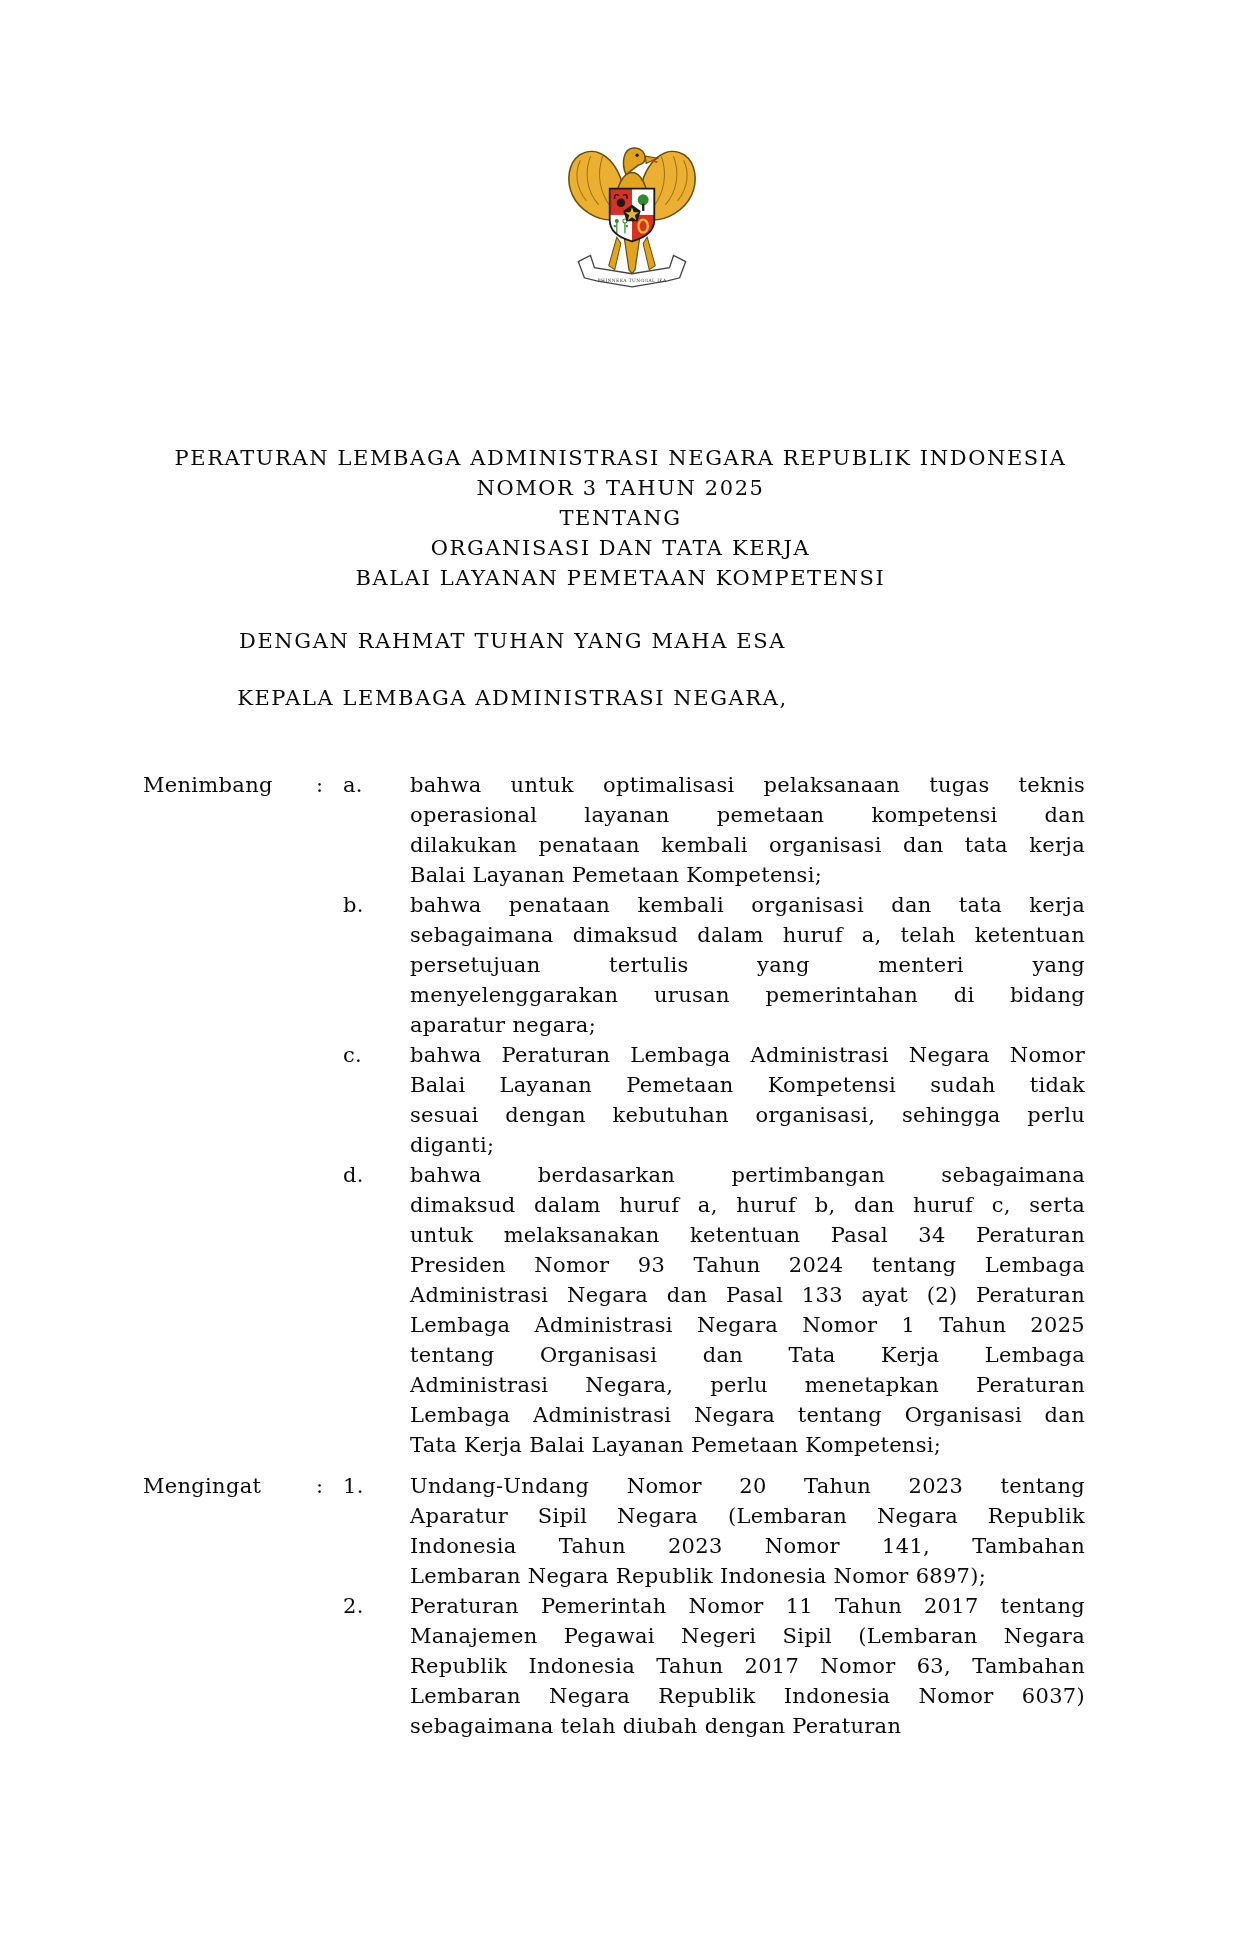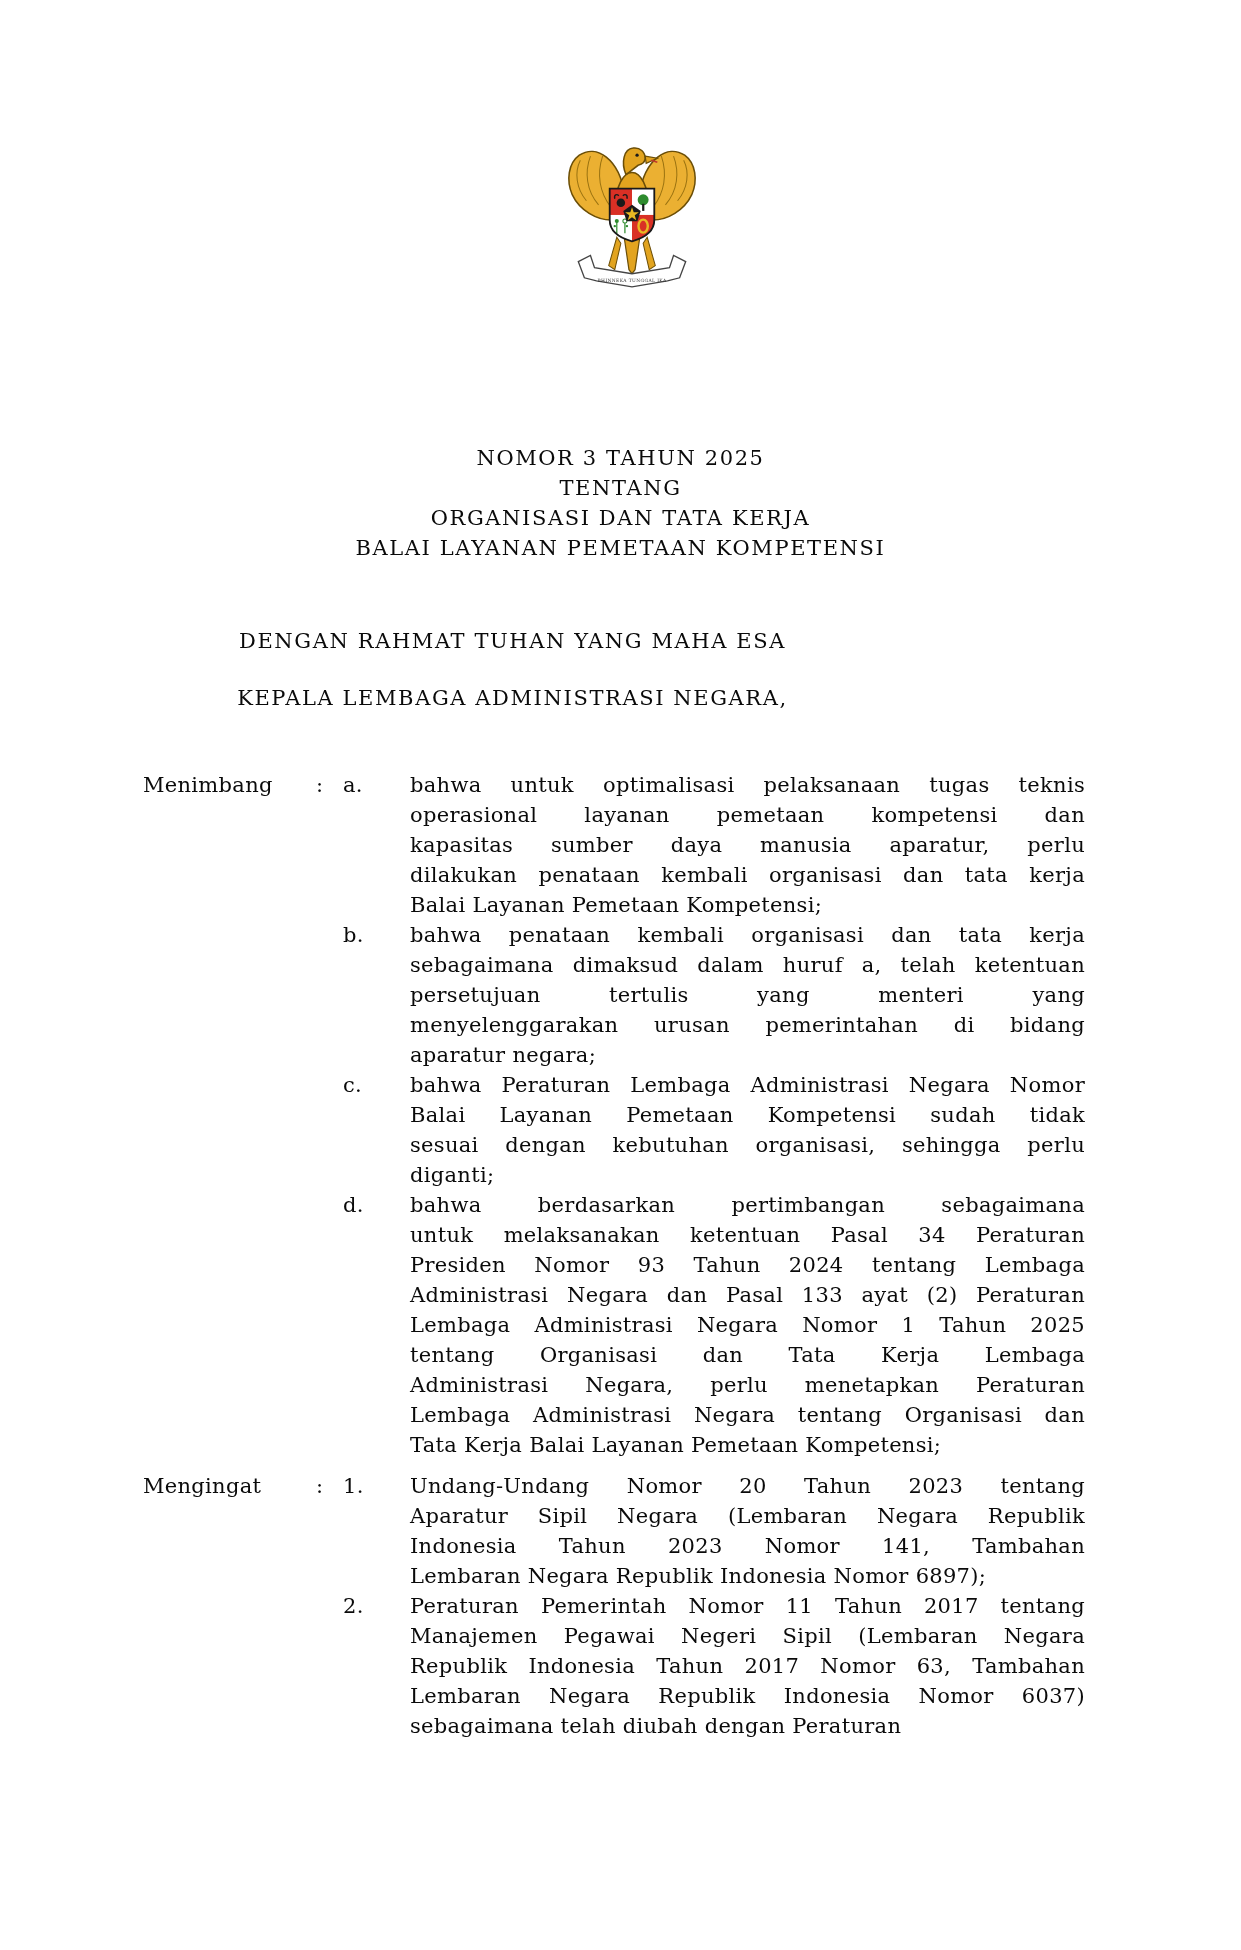--- a/index.html
+++ b/index.html
@@ -133,40 +133,40 @@
       <path d="M43,46 L87,46 L87,77 Q87,92 65,98 Q43,92 43,77 Z" fill="none" stroke="#1a1a1a" stroke-width="1.8"></path>
       <path d="M65,62 L73.6,68.2 L70.3,78.3 L59.7,78.3 L56.4,68.2 Z" fill="#1a1a1a"></path>
       <path d="M65,64.5 L66.7,69.3 L71.8,69.3 L67.7,72.3 L69.2,77.2 L65,74.2 L60.8,77.2 L62.3,72.3 L58.2,69.3 L63.3,69.3 Z" fill="#E8B923"></path>
 
       <path d="M12,118 L24,112 L28,124 L65,130 L102,124 L106,112 L118,118 L112,134 L100,137 L65,143 L30,137 L18,134 Z" fill="#ffffff" stroke="#444444" stroke-width="1.3"></path>
       <text x="65" y="138" text-anchor="middle" font-size="4.4" letter-spacing="0.4" fill="#333333" font-family="DejaVu Serif, serif" aria-label="BHINNEKA TUNGGAL IKA">BHINNEKA TUNGGAL IKA</text>
     </svg>
   </div>
 
   <div class="title-block">
+      <div class="title-line">PERATURAN LEMBAGA ADMINISTRASI NEGARA REPUBLIK INDONESIA</div>
       <div class="title-line">NOMOR 3 TAHUN 2025</div>
       <div class="title-line">TENTANG</div>
       <div class="title-line">ORGANISASI DAN TATA KERJA</div>
       <div class="title-line">BALAI LAYANAN PEMETAAN KOMPETENSI</div>
     </div>
 
   <div class="motto">DENGAN RAHMAT TUHAN YANG MAHA ESA</div>
   <div class="authority">KEPALA LEMBAGA ADMINISTRASI NEGARA,</div>
 
   <div class="content">
       <section class="clause">
         <div class="c-label">Menimbang</div>
         <div class="c-colon">:</div>
         <div class="c-items">
           <div class="item">
             <div class="item-marker">a.</div>
             <div class="item-body">
               <div class="line">bahwa untuk optimalisasi pelaksanaan tugas teknis</div>
               <div class="line">operasional layanan pemetaan kompetensi dan</div>
-              <div class="line">kapasitas sumber daya manusia aparatur, perlu</div>
               <div class="line">dilakukan penataan kembali organisasi dan tata kerja</div>
               <div class="line last">Balai Layanan Pemetaan Kompetensi;</div>
             </div>
           </div>
           <div class="item">
             <div class="item-marker">b.</div>
             <div class="item-body">
               <div class="line">bahwa penataan kembali organisasi dan tata kerja</div>
               <div class="line">sebagaimana dimaksud dalam huruf a, telah ketentuan</div>
               <div class="line">persetujuan tertulis yang menteri yang</div>
@@ -180,20 +180,21 @@
               <div class="line">bahwa Peraturan Lembaga Administrasi Negara Nomor</div>
               <div class="line">Balai Layanan Pemetaan Kompetensi sudah tidak</div>
               <div class="line">sesuai dengan kebutuhan organisasi, sehingga perlu</div>
               <div class="line last">diganti;</div>
             </div>
           </div>
           <div class="item">
             <div class="item-marker">d.</div>
             <div class="item-body">
               <div class="line">bahwa berdasarkan pertimbangan sebagaimana</div>
+              <div class="line">dimaksud dalam huruf a, huruf b, dan huruf c, serta</div>
               <div class="line">untuk melaksanakan ketentuan Pasal 34 Peraturan</div>
               <div class="line">Presiden Nomor 93 Tahun 2024 tentang Lembaga</div>
               <div class="line">Administrasi Negara dan Pasal 133 ayat (2) Peraturan</div>
               <div class="line">Lembaga Administrasi Negara Nomor 1 Tahun 2025</div>
               <div class="line">tentang Organisasi dan Tata Kerja Lembaga</div>
               <div class="line">Administrasi Negara, perlu menetapkan Peraturan</div>
               <div class="line">Lembaga Administrasi Negara tentang Organisasi dan</div>
               <div class="line last">Tata Kerja Balai Layanan Pemetaan Kompetensi;</div>
             </div>
           </div>

